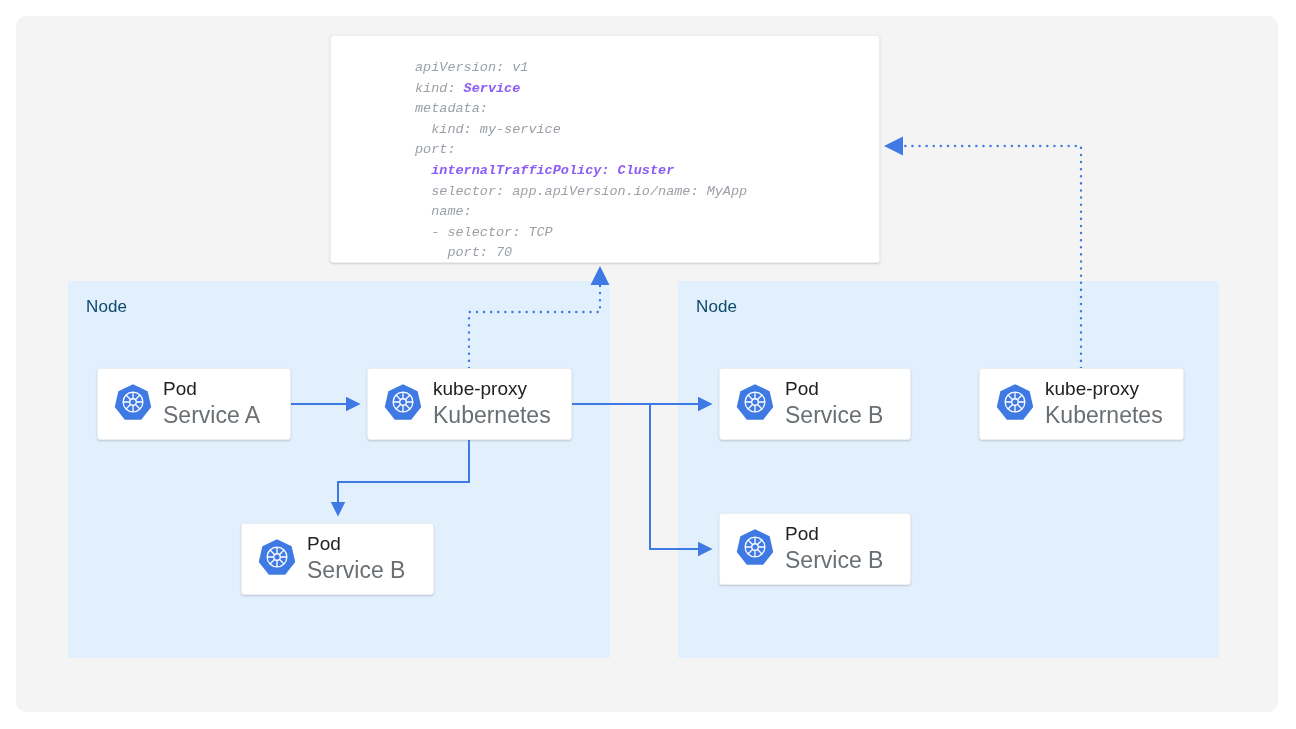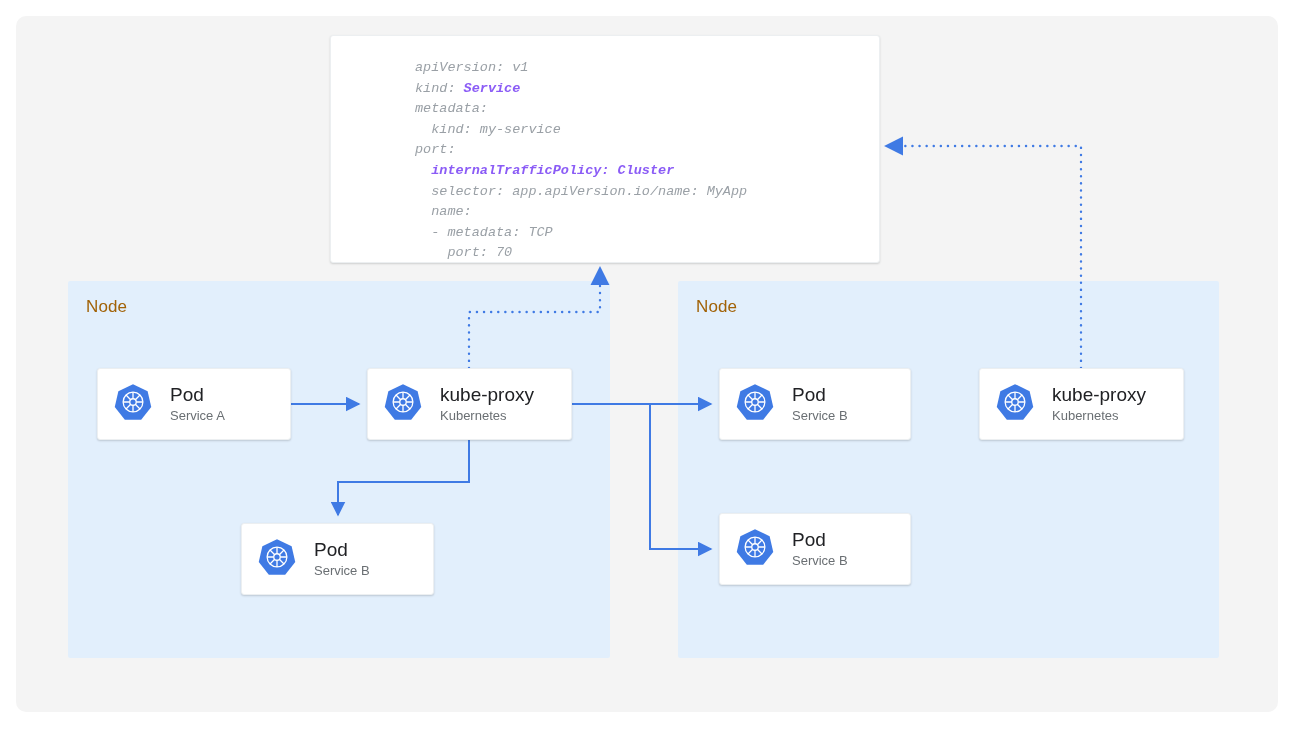--- a/index.html
+++ b/index.html
@@ -8,33 +8,33 @@
 
   .canvas{
     position:absolute;left:16px;top:16px;width:1262px;height:696px;
     background:#f4f4f4;border-radius:10px;
   }
 
   .node-box{
     position:absolute;background:#e2effc;border-radius:2px;
   }
   .node-label{
-    position:absolute;font-size:17px;color:#a16207;letter-spacing:.1px;
+    position:absolute;font-size:17px;color:#0c4a6e;letter-spacing:.1px;
     white-space:nowrap;
   }
 
   .card{
     position:absolute;background:#ffffff;border:1px solid #eceff1;
     border-radius:3px;box-shadow:0 1px 2px rgba(60,64,67,.22);
     display:flex;align-items:center;box-sizing:border-box;
   }
   .card .k8s{flex:0 0 auto;margin-left:16px;}
-  .card .txt{margin-left:18px;display:flex;flex-direction:column;justify-content:center;}
+  .card .txt{margin-left:11px;display:flex;flex-direction:column;justify-content:center;}
   .card .t1{font-size:19px;color:#202124;line-height:1.22;white-space:nowrap;}
-  .card .t2{font-size:13px;color:#6a6f73;line-height:1.3;white-space:nowrap;margin-top:1px;}
+  .card .t2{font-size:23px;color:#6a6f73;line-height:1.3;white-space:nowrap;margin-top:1px;}
 
   .yaml{
     position:absolute;background:#ffffff;border:1px solid #eceff1;border-radius:3px;
     box-shadow:0 1px 2px rgba(60,64,67,.2);box-sizing:border-box;overflow:hidden;
   }
   .yaml pre{
     margin:0;padding:22px 0 0 84px;
     font-family:"Liberation Mono","DejaVu Sans Mono",monospace;
     font-style:italic;font-size:13.5px;line-height:20.6px;color:#9aa0a6;
     white-space:pre;
@@ -92,21 +92,21 @@
 
   <div class="yaml" style="left:330px;top:35px;width:550px;height:228px;">
     <pre><span>apiVersion: v1</span>
 kind: <b>Service</b>
 <span>metadata:</span>
 <span>  kind: my-service</span>
 <span>port:</span>
   <b>internalTrafficPolicy: Cluster</b>
 <span>  selector: app.apiVersion.io/name: MyApp</span>
 <span>  name:</span>
-<span>  - metadata: TCP</span>
+<span>  - selector: TCP</span>
 <span>    port: 70</span>
 </pre>
   </div>
 
   <div class="card" style="left:97px;top:368px;width:194px;height:72px;">
     <span class="k8s">
       <svg width="38" height="38" viewBox="0 0 100 100">
         <path d="M50 3 L88.5 21.5 L98 63 L71.5 96.5 L28.5 96.5 L2 63 L11.5 21.5 Z" fill="#3f7ae4"></path>
         <g fill="none" stroke="#ffffff" stroke-width="3.4">
           <circle cx="50" cy="50" r="26"></circle>

